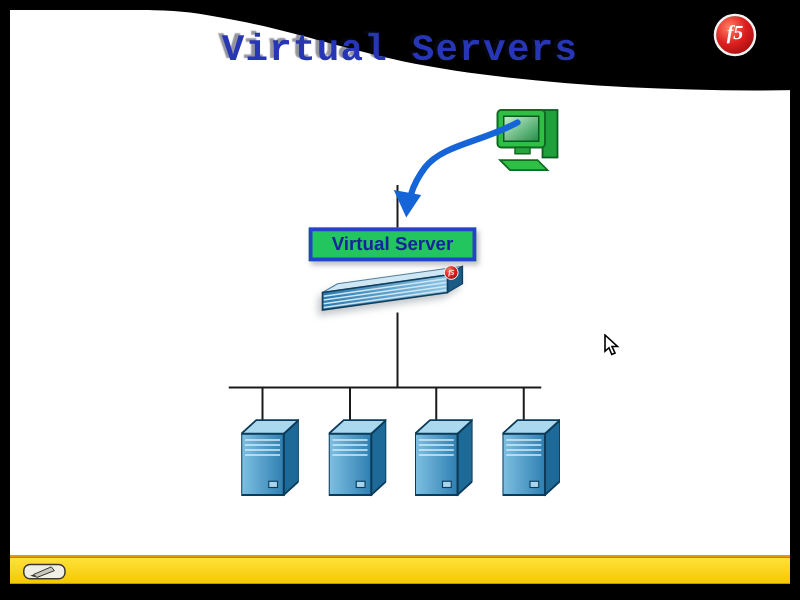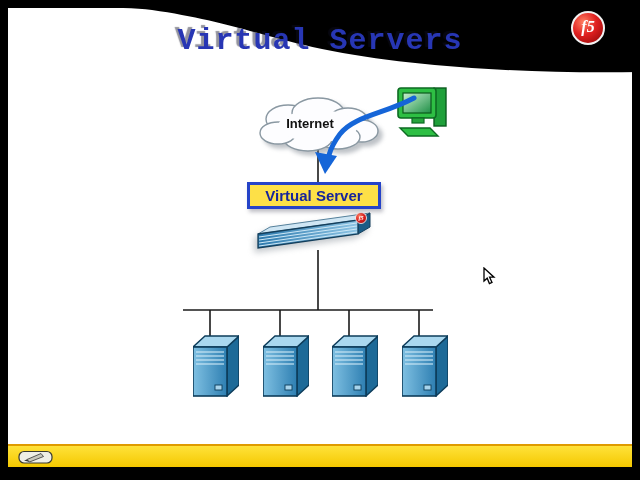--- a/index.html
+++ b/index.html
@@ -24,21 +24,21 @@
   .connectors{position:absolute;left:0;top:0;width:640px;height:480px;pointer-events:none;}
 
   .cloud-wrap{position:absolute;left:250px;top:95px;width:138px;height:60px;}
   .cloud-wrap svg{position:absolute;left:0;top:0;filter:drop-shadow(4px 4px 2px rgba(110,120,130,0.45));}
   .cloud-label{position:absolute;left:0;top:21px;width:120px;text-align:center;
         font-size:13px;font-weight:700;color:#111;}
 
   .client{position:absolute;left:396px;top:82px;width:54px;height:58px;}
   .arrow{position:absolute;left:0;top:0;width:640px;height:480px;pointer-events:none;}
 
-  .vsbox{position:absolute;left:247px;top:182px;width:134px;height:27px;background:#fde047;
+  .vsbox{position:absolute;left:247px;top:182px;width:134px;height:27px;background:#22c55e;
          border:3px solid #2543c8;box-sizing:border-box;z-index:3;
          display:flex;align-items:center;justify-content:center;
          box-shadow:2px 3px 4px rgba(70,70,90,0.35);}
   .vsbox span{font-size:15px;font-weight:700;color:#16249b;}
 
   .appliance{position:absolute;left:250px;top:206px;width:132px;height:48px;
              filter:drop-shadow(-3px 4px 3px rgba(110,120,130,0.4));z-index:2;}
 
   .servers{position:absolute;left:193px;top:333px;width:262px;height:66px;}
   .server{position:absolute;top:0;width:46px;height:64px;}
@@ -72,35 +72,20 @@
       <line x1="318" y1="148" x2="318" y2="183"></line>
       <line x1="318" y1="250" x2="318" y2="310"></line>
       <line x1="183" y1="310" x2="433" y2="310"></line>
       <line x1="210" y1="310" x2="210" y2="338"></line>
       <line x1="280" y1="310" x2="280" y2="338"></line>
       <line x1="349" y1="310" x2="349" y2="338"></line>
       <line x1="419" y1="310" x2="419" y2="338"></line>
     </g>
   </svg>
 
-  <div class="cloud-wrap">
-    <svg width="138" height="60" viewBox="0 0 138 60">
-      <g fill="#fdfdff" stroke="#8a98a2" stroke-width="1.4">
-        <ellipse cx="38" cy="24" rx="22" ry="14"></ellipse>
-        <ellipse cx="68" cy="18" rx="26" ry="15"></ellipse>
-        <ellipse cx="98" cy="26" rx="20" ry="13"></ellipse>
-        <ellipse cx="112" cy="36" rx="16" ry="11"></ellipse>
-        <ellipse cx="88" cy="42" rx="22" ry="12"></ellipse>
-        <ellipse cx="58" cy="44" rx="24" ry="12"></ellipse>
-        <ellipse cx="28" cy="38" rx="18" ry="11"></ellipse>
-      </g>
-      <ellipse cx="68" cy="31" rx="40" ry="16" fill="#fdfdff"></ellipse>
-    </svg>
-    <div class="cloud-label">Internet</div>
-  </div>
 
   <svg class="client" viewBox="0 0 54 58">
     <defs>
       <linearGradient id="scr" x1="0" y1="0" x2="1" y2="1">
         <stop offset="0" stop-color="#c8f0d0"></stop>
           <stop offset="1" stop-color="#1e8f46"></stop>
       </linearGradient>
     </defs>
     <rect x="38" y="6" width="12" height="38" fill="#1fa03a" stroke="#0b5c1e" stroke-width="1.4"></rect>
     <rect x="2" y="6" width="38" height="30" rx="3" fill="#2ebf44" stroke="#0d6b22" stroke-width="1.6"></rect>

